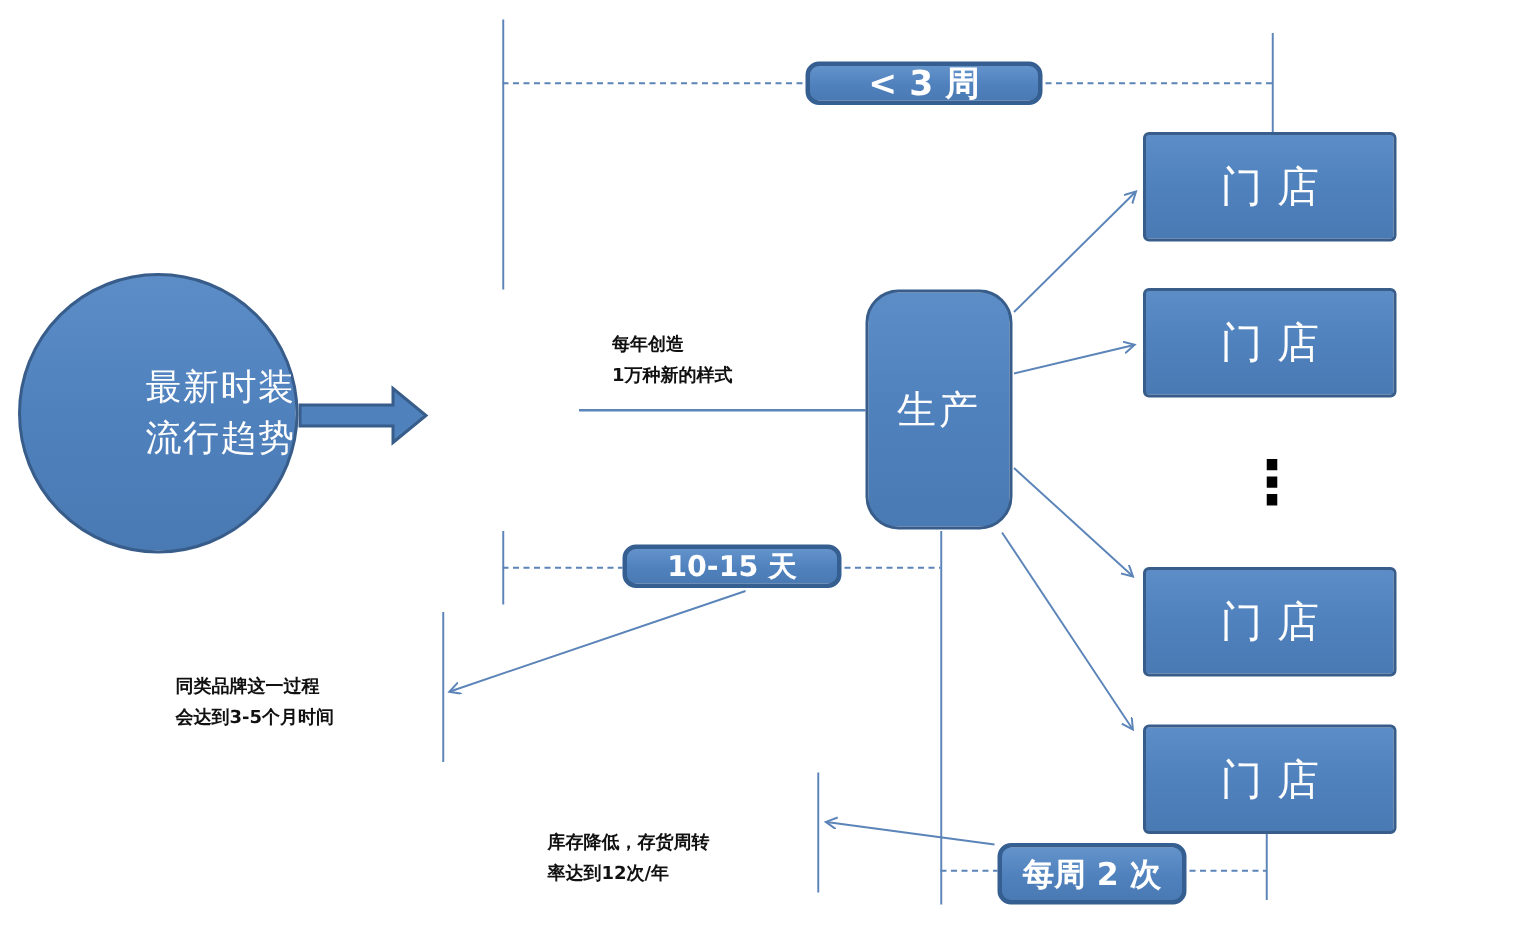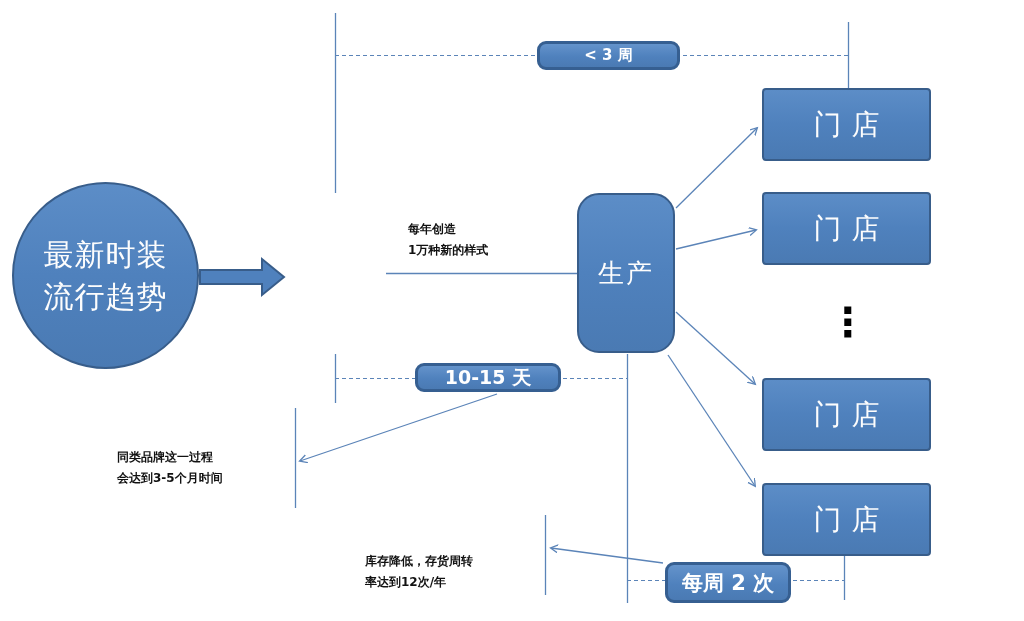--- a/index.html
+++ b/index.html
@@ -15,28 +15,28 @@
   #canvas{position:relative;width:1024px;height:621px;background:#ffffff;overflow:hidden;}
   #wires{position:absolute;left:0;top:0;width:1024px;height:621px;}
   .ln{stroke:var(--connector);stroke-width:1.3;fill:none;}
   .ln2{stroke:var(--connector);stroke-width:1.7;fill:none;}
   .dash{stroke:var(--connector);stroke-width:1.2;fill:none;stroke-dasharray:4 3;}
   .blockarrow{fill:var(--node-fill);stroke:var(--node-border);stroke-width:2;}
   .node{position:absolute;box-sizing:border-box;color:#fdfdfd;
         background:linear-gradient(180deg,#5c8dc7 0%,#4f81bd 50%,#4a7ab3 100%);
         border:2.5px solid var(--node-border);
         display:flex;align-items:center;justify-content:center;text-align:center;}
-  .circle{border-radius:50%;font-size:30px;line-height:1.4;letter-spacing:1px;}
+  .circle{border-radius:50%;font-size:24px;line-height:1.4;letter-spacing:1px;justify-content:flex-end;}
   .proc{border-radius:22px;font-size:26px;letter-spacing:2px;}
   .store{border-radius:4px;font-size:28px;letter-spacing:0.35em;text-indent:0.35em;}
   .badge{position:absolute;box-sizing:border-box;color:#ffffff;font-weight:bold;
          background:linear-gradient(180deg,#6493cb 0%,#4f81bd 55%,#4a7ab3 100%);
          border:3px solid var(--badge-border);border-radius:9px;
          display:flex;align-items:center;justify-content:center;white-space:nowrap;}
-  .badge.b-top{left:537px;top:41px;width:143px;height:29px;font-size:15px;}
+  .badge.b-top{left:537px;top:41px;width:158px;height:29px;font-size:23px;}
   .badge.b-mid{left:415px;top:363px;width:146px;height:29px;font-size:19px;}
   .badge.b-bot{left:665px;top:562px;width:126px;height:41px;font-size:21px;}
   .note{position:absolute;font-weight:bold;color:var(--note-color);
         font-size:12px;line-height:21px;white-space:nowrap;}
   .n-yearly{left:408px;top:219px;}
   .n-competitor{left:117px;top:447px;}
   .n-inventory{left:365px;top:551px;}
   .dots{position:absolute;left:828px;top:297px;width:36px;height:50px;
         color:#000;font-size:40px;font-weight:bold;line-height:50px;text-align:center;}
   #src-circle{left:12px;top:182px;width:187px;height:187px;}

